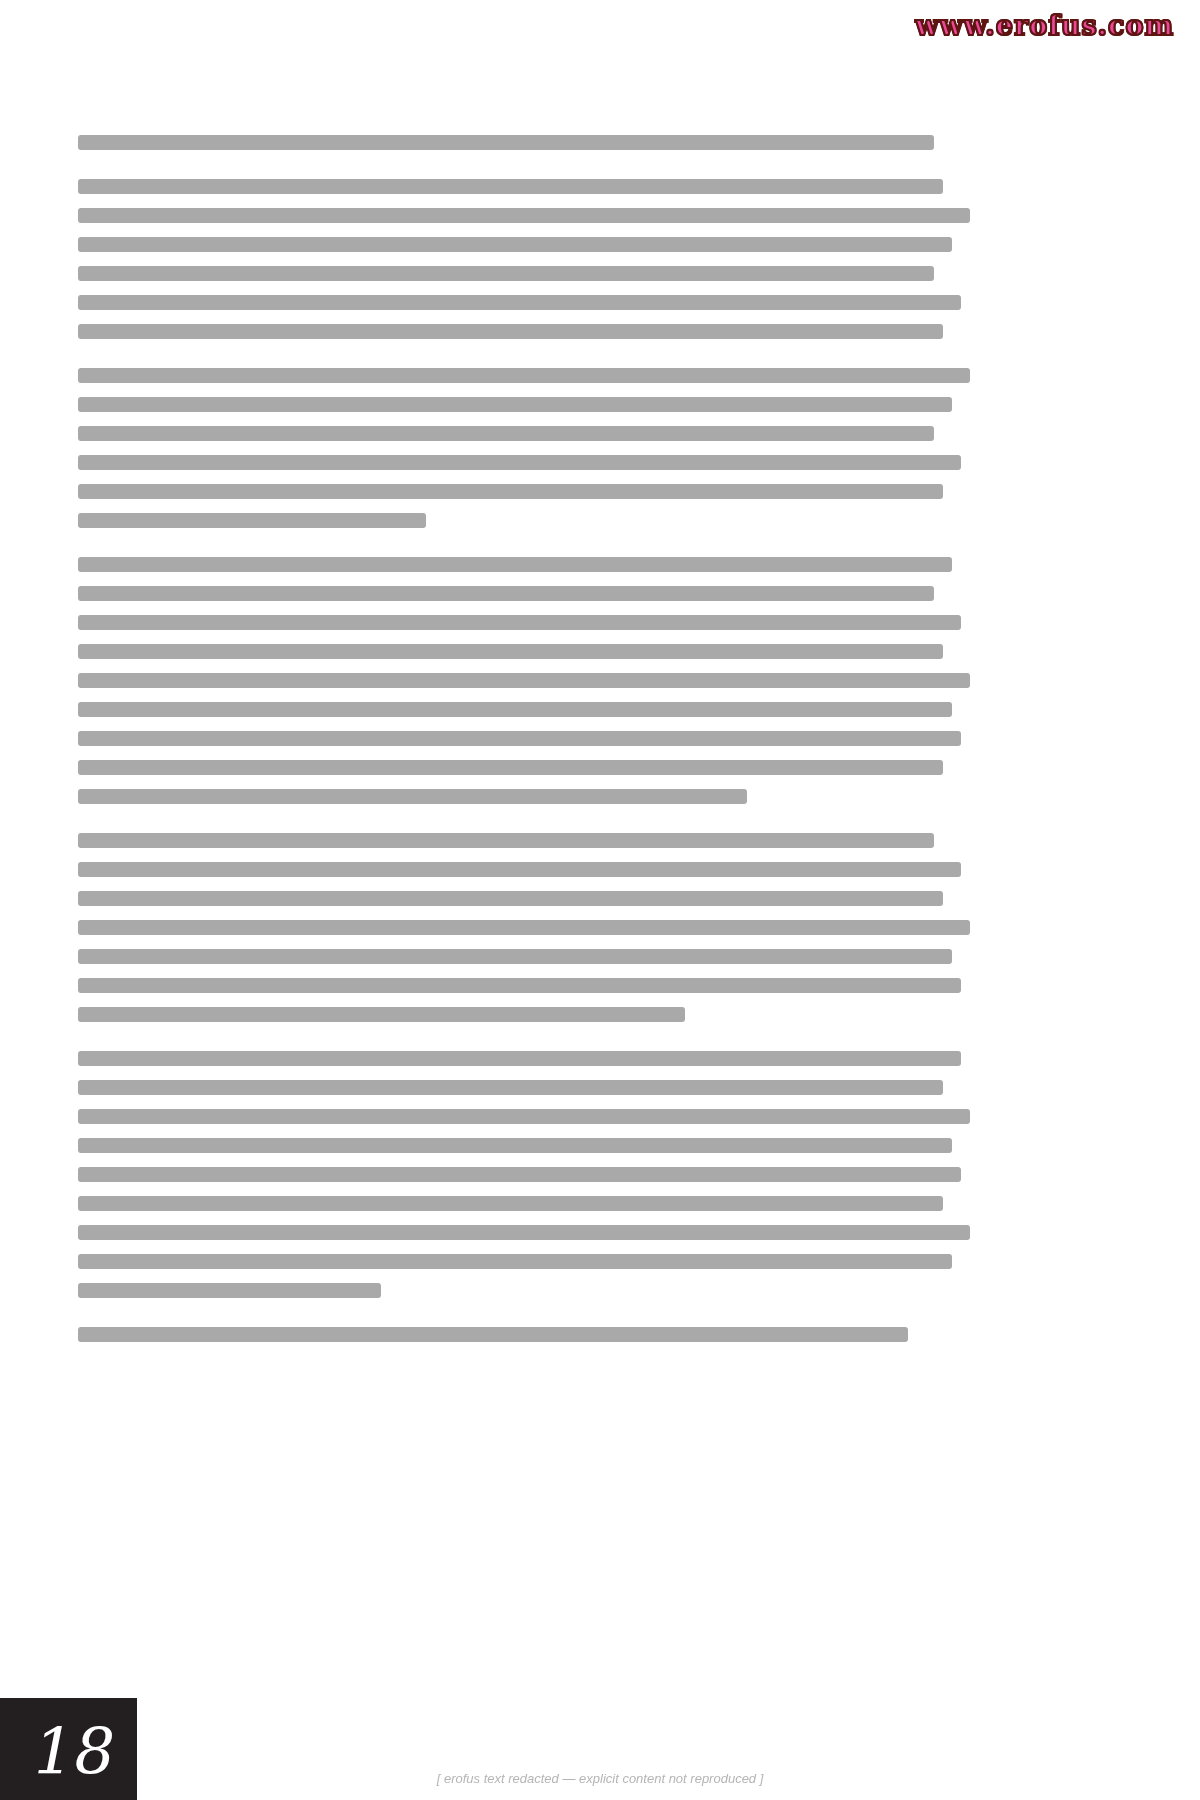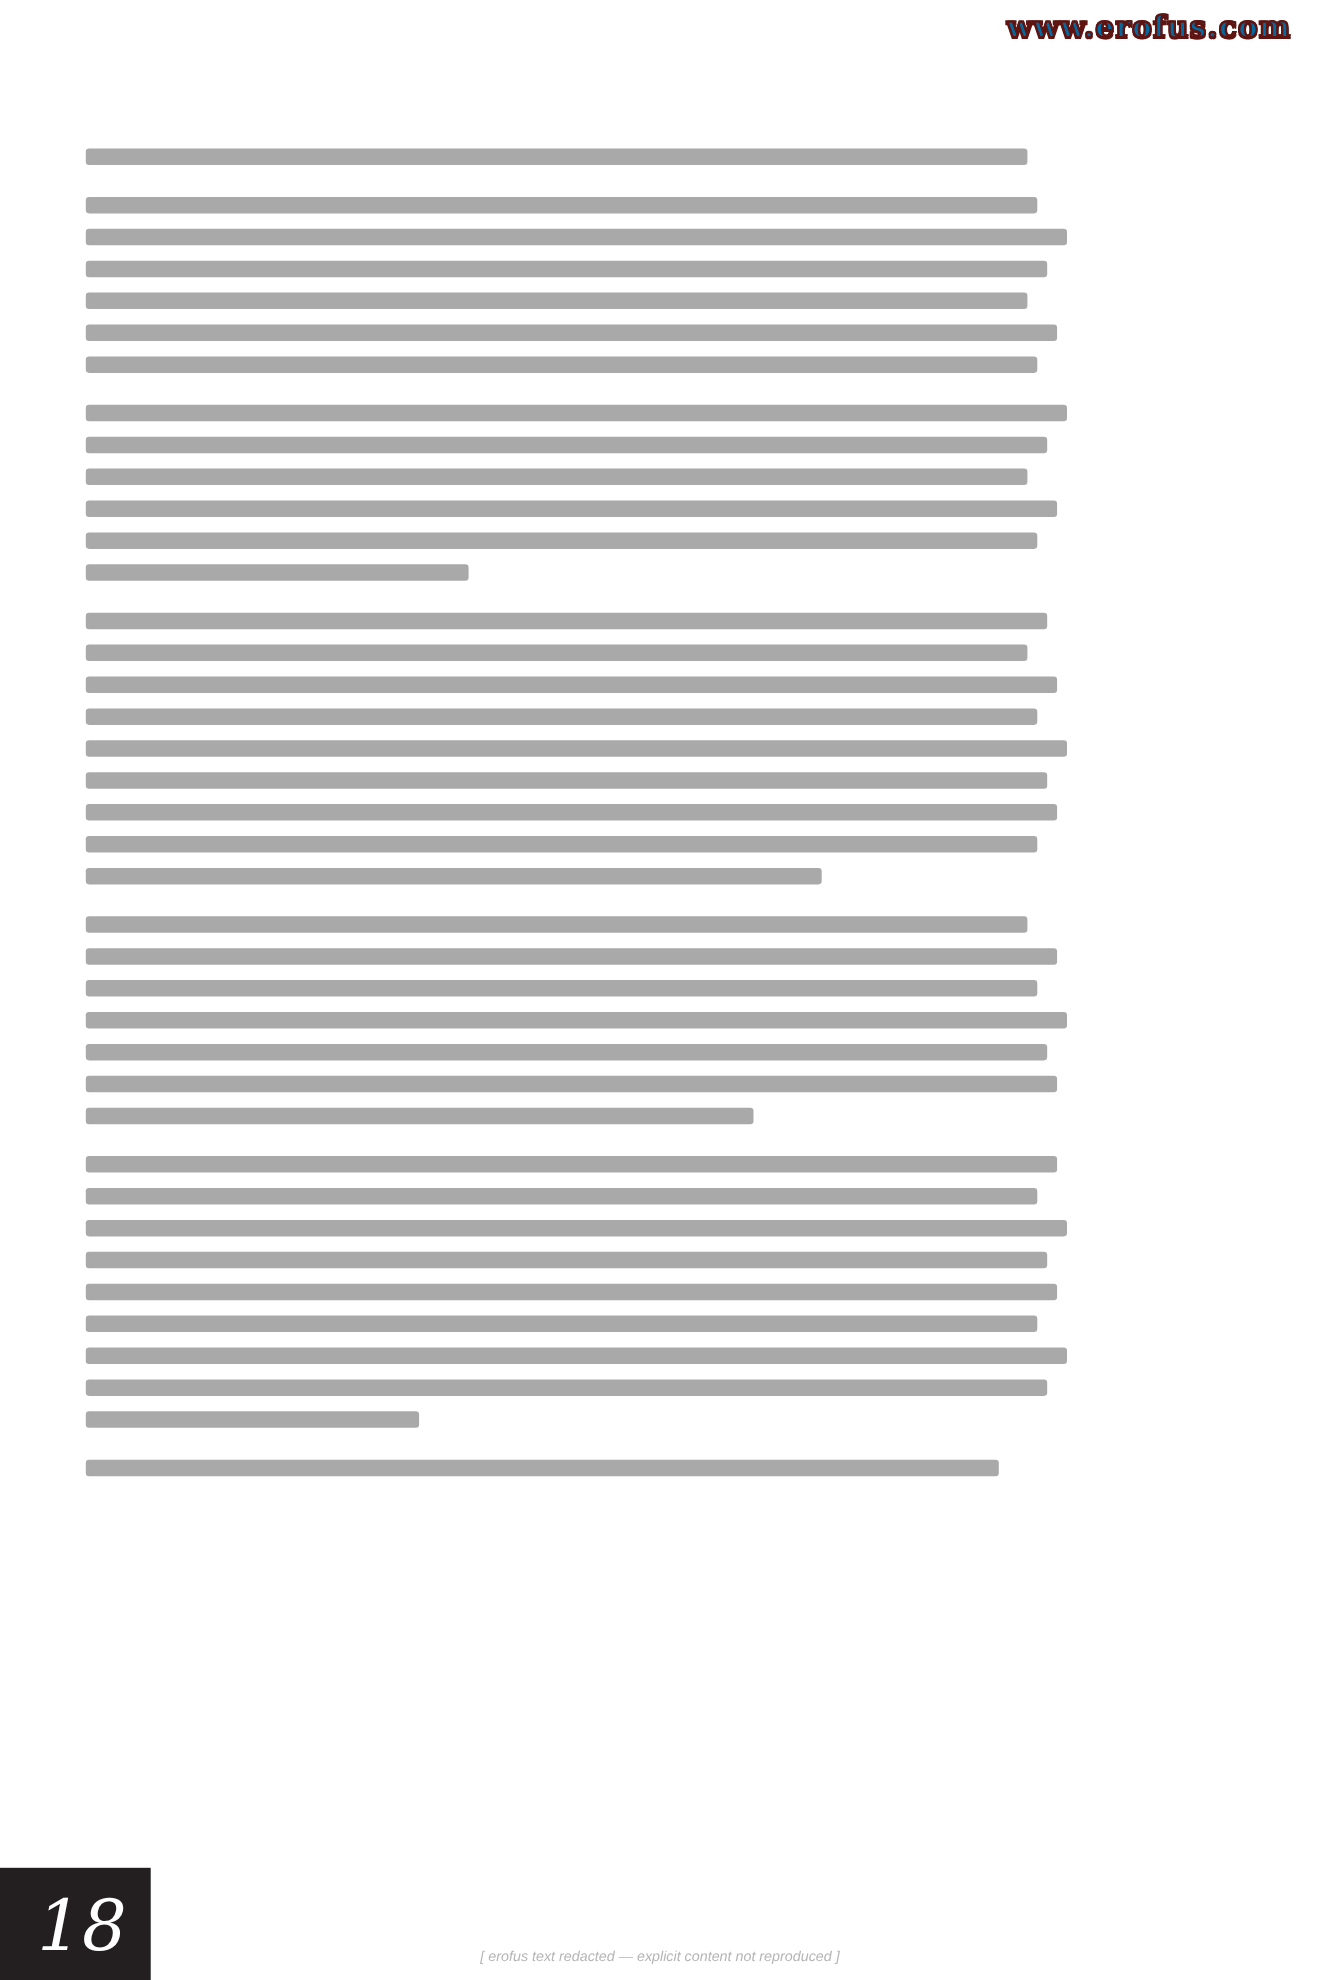--- a/index.html
+++ b/index.html
@@ -18,21 +18,21 @@
 
   
   .watermark {
     position: absolute;
     top: 10px;
     right: 26px;
     font-family: "DejaVu Serif", serif;
     font-weight: bold;
     font-size: 27px;
     letter-spacing: 1px;
-    color: #0369a1;
+    color: #ec4899;
     -webkit-text-stroke: 2px #5e1512;
     text-shadow:
       -1px -1px 0 #5e1512,
        1px -1px 0 #5e1512,
       -1px  1px 0 #5e1512,
        1px  1px 0 #5e1512;
   }
 
   
   .text-body {

